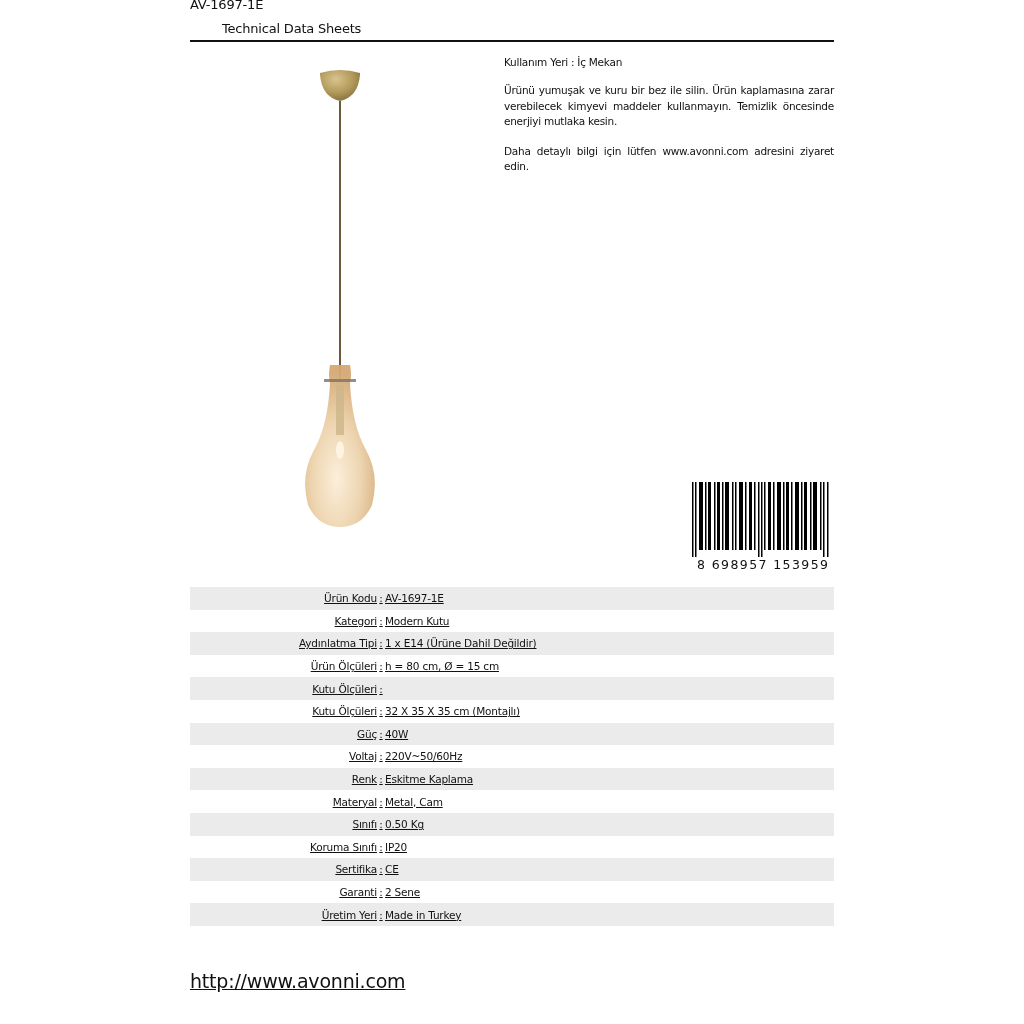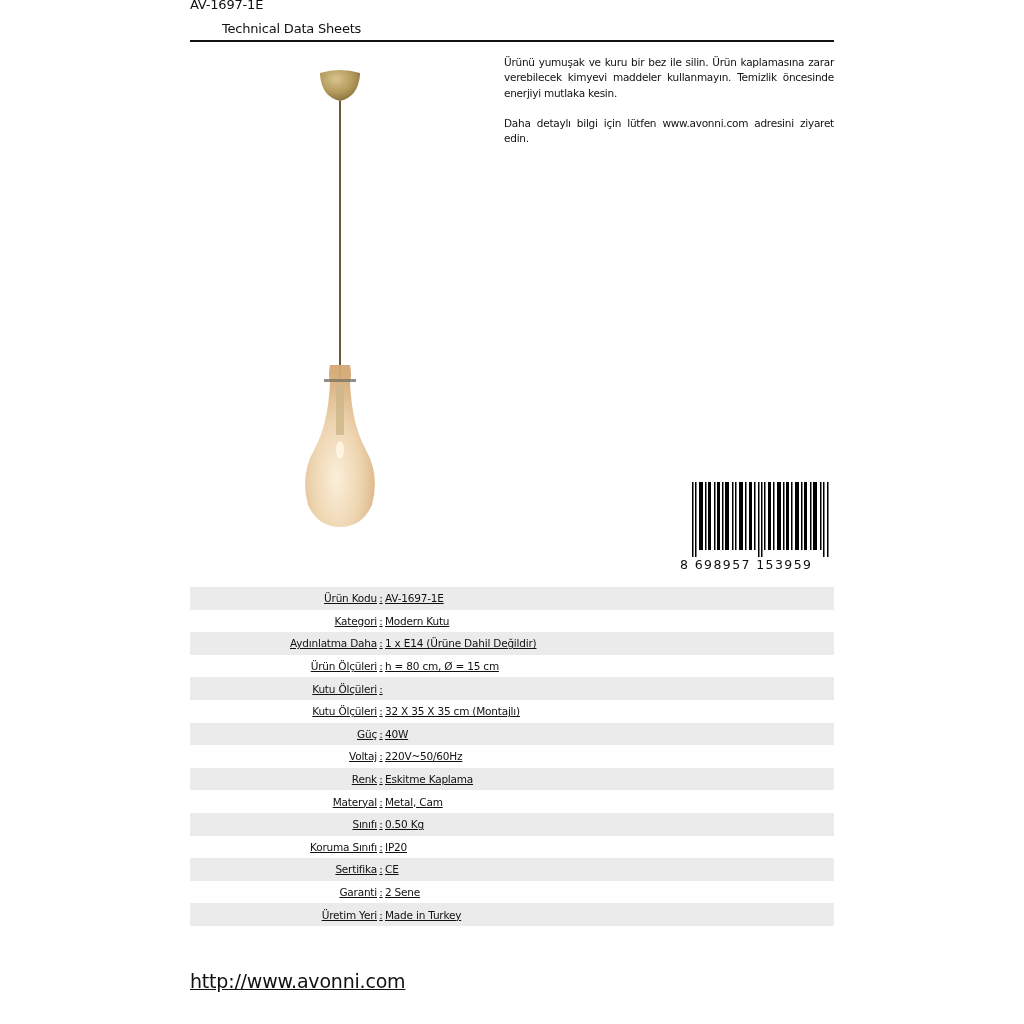--- a/index.html
+++ b/index.html
@@ -10,21 +10,21 @@
     .header-rule { position: absolute; left: 190px; top: 40px; width: 644px; height: 2px; background: #111; }
 
     .lamp { position: absolute; left: 300px; top: 65px; width: 80px; height: 470px; }
 
     .info { position: absolute; left: 504px; top: 55px; width: 330px; font-size: 10.5px; line-height: 15.3px;
             letter-spacing: -0.25px; }
     .info p { margin: 0 0 15px 0; text-align: justify; }
     .info p.first { margin-bottom: 13px; }
 
     .barcode { position: absolute; left: 692px; top: 482px; width: 140px; height: 75px; }
-    .barcode-digits { position: absolute; left: 680px; top: 557px; width: 160px; font-size: 12.5px;
+    .barcode-digits { position: absolute; left: 697px; top: 557px; width: 160px; font-size: 12.5px;
                       letter-spacing: 1.4px; font-family: "DejaVu Sans", sans-serif; white-space: pre; }
 
     .spec-table { position: absolute; left: 190px; top: 587px; width: 644px; }
     .spec-row { height: 22.6px; display: flex; align-items: center; font-size: 10.5px; letter-spacing: -0.2px; text-decoration: underline; }
     .spec-row:nth-child(odd) { background: #ebebeb; }
     .spec-label { width: 187px; text-align: right; white-space: nowrap; }
     .spec-sep { width: 8px; text-align: center; }
     .spec-value { padding-left: 0px; white-space: nowrap; }
 
     .footer-url { position: absolute; left: 190px; top: 970px; font-size: 19px; letter-spacing: -0.2px; text-decoration: underline; }
@@ -58,20 +58,21 @@
     <path d="M30 300 L50 300 Q52 310 50 318 Q52 360 66 385 Q80 410 72 440 Q62 462 40 462 Q18 462 8 440 Q0 410 14 385 Q28 360 30 318 Q28 310 30 300 Z" fill="url(#glass)" opacity="0.95"></path>
 
     <rect x="24" y="314" width="32" height="3" fill="#7a7466" opacity="0.8"></rect>
 
     <rect x="36" y="320" width="8" height="50" fill="#cdb58a" opacity="0.8"></rect>
     <ellipse cx="40" cy="385" rx="4" ry="9" fill="#fff6e2" opacity="0.9"></ellipse>
   </svg>
 </div>
 
 <div class="info">
+  <p class="first">Kullanım Yeri : İç Mekan</p>
   <p>Ürünü yumuşak ve kuru bir bez ile silin. Ürün kaplamasına zarar verebilecek kimyevi maddeler kullanmayın. Temizlik öncesinde enerjiyi mutlaka kesin.</p>
   <p>Daha detaylı bilgi için lütfen www.avonni.com adresini ziyaret edin.</p>
 </div>
 
 <div class="barcode">
   <svg width="140" height="75" viewBox="0 0 140 75">
     <g fill="#000">
       <rect x="0" y="0" width="1.5" height="75"></rect>
       <rect x="3" y="0" width="1.5" height="75"></rect>
       <rect x="7" y="0" width="4" height="68"></rect>
@@ -114,21 +115,21 @@
     <span class="spec-label">Ürün Kodu</span>
     <span class="spec-sep">:</span>
     <span class="spec-value">AV-1697-1E</span>
   </div>
   <div class="spec-row">
     <span class="spec-label">Kategori</span>
     <span class="spec-sep">:</span>
     <span class="spec-value">Modern Kutu</span>
   </div>
   <div class="spec-row">
-    <span class="spec-label">Aydınlatma Daha</span>
+    <span class="spec-label">Aydınlatma Tipi</span>
     <span class="spec-sep">:</span>
     <span class="spec-value">1 x E14 (Ürüne Dahil Değildir)</span>
   </div>
   <div class="spec-row">
     <span class="spec-label">Ürün Ölçüleri</span>
     <span class="spec-sep">:</span>
     <span class="spec-value">h = 80 cm, Ø = 15 cm</span>
   </div>
   <div class="spec-row">
     <span class="spec-label">Kutu Ölçüleri</span>

